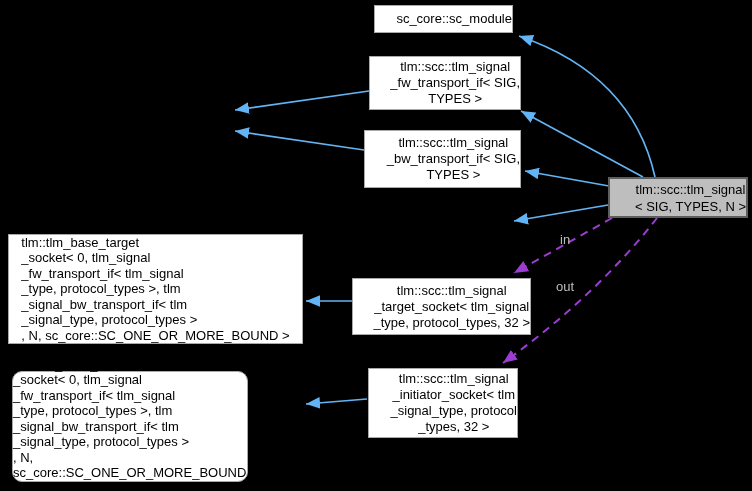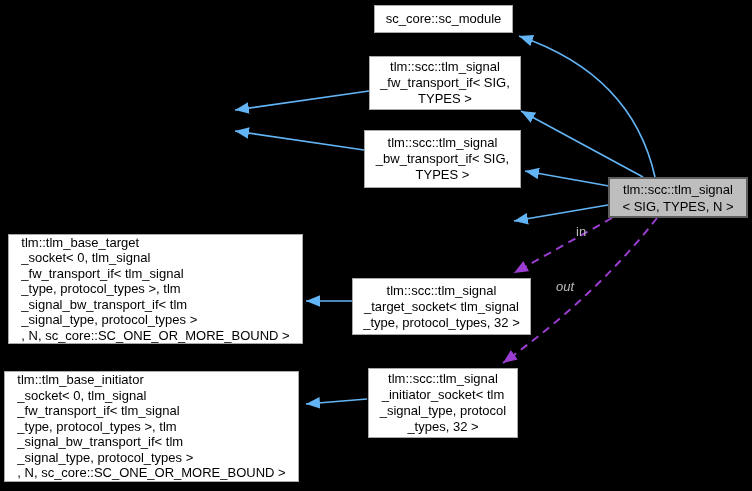--- a/index.html
+++ b/index.html
@@ -15,21 +15,21 @@
   .node {
     position: absolute;
     box-sizing: border-box;
     background: #ffffff;
     border: 1px solid #a9a9a9;
     color: #000;
     font-size: 13px;
     line-height: 16px;
     display: flex;
     align-items: center;
-    justify-content: center;
+    justify-content: flex-end;
     text-align: center;
   }
   .node-label { white-space: pre-line; }
   .node--big {
     text-align: left;
     justify-content: center;
     line-height: 15.5px;
   }
   .node--main {
     background: #bebebe;
@@ -105,34 +105,34 @@
 _signal_type, protocol_types &gt;
 , N, sc_core::SC_ONE_OR_MORE_BOUND &gt;</span>
   </div>
 
   <div class="node" style="left:352px; top:278px; width:179px; height:57px;">
     <span class="node-label">tlm::scc::tlm_signal
 _target_socket&lt; tlm_signal
 _type, protocol_types, 32 &gt;</span>
   </div>
 
-  <div class="node node--big" style="left:4px; top:371px; width:295px; height:111px;">
+  <div class="node node--big" style="left:12px; top:371px; width:236px; height:111px;border-radius:10px;">
     <span class="node-label">tlm::tlm_base_initiator
 _socket&lt; 0, tlm_signal
 _fw_transport_if&lt; tlm_signal
 _type, protocol_types &gt;, tlm
 _signal_bw_transport_if&lt; tlm
 _signal_type, protocol_types &gt;
 , N, sc_core::SC_ONE_OR_MORE_BOUND &gt;</span>
   </div>
 
   <div class="node" style="left:368px; top:368px; width:150px; height:70px;">
     <span class="node-label">tlm::scc::tlm_signal
 _initiator_socket&lt; tlm
 _signal_type, protocol
 _types, 32 &gt;</span>
   </div>
 
-  <div class="edge-label" style="left:560px; top:224px;margin-left:16px;">in</div>
+  <div class="edge-label" style="left:560px; top:232px;">in</div>
 
-  <div class="edge-label" style="left:556px; top:279px;font-style:italic;">out</div>
+  <div class="edge-label" style="left:556px; top:279px;">out</div>
 
 </div>
 
 </body></html>

